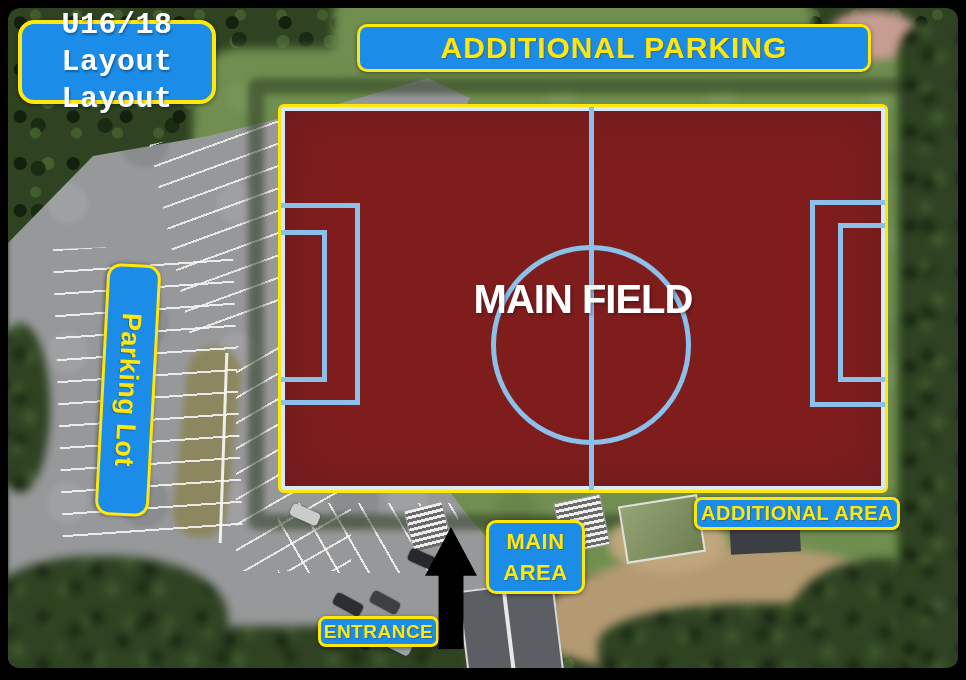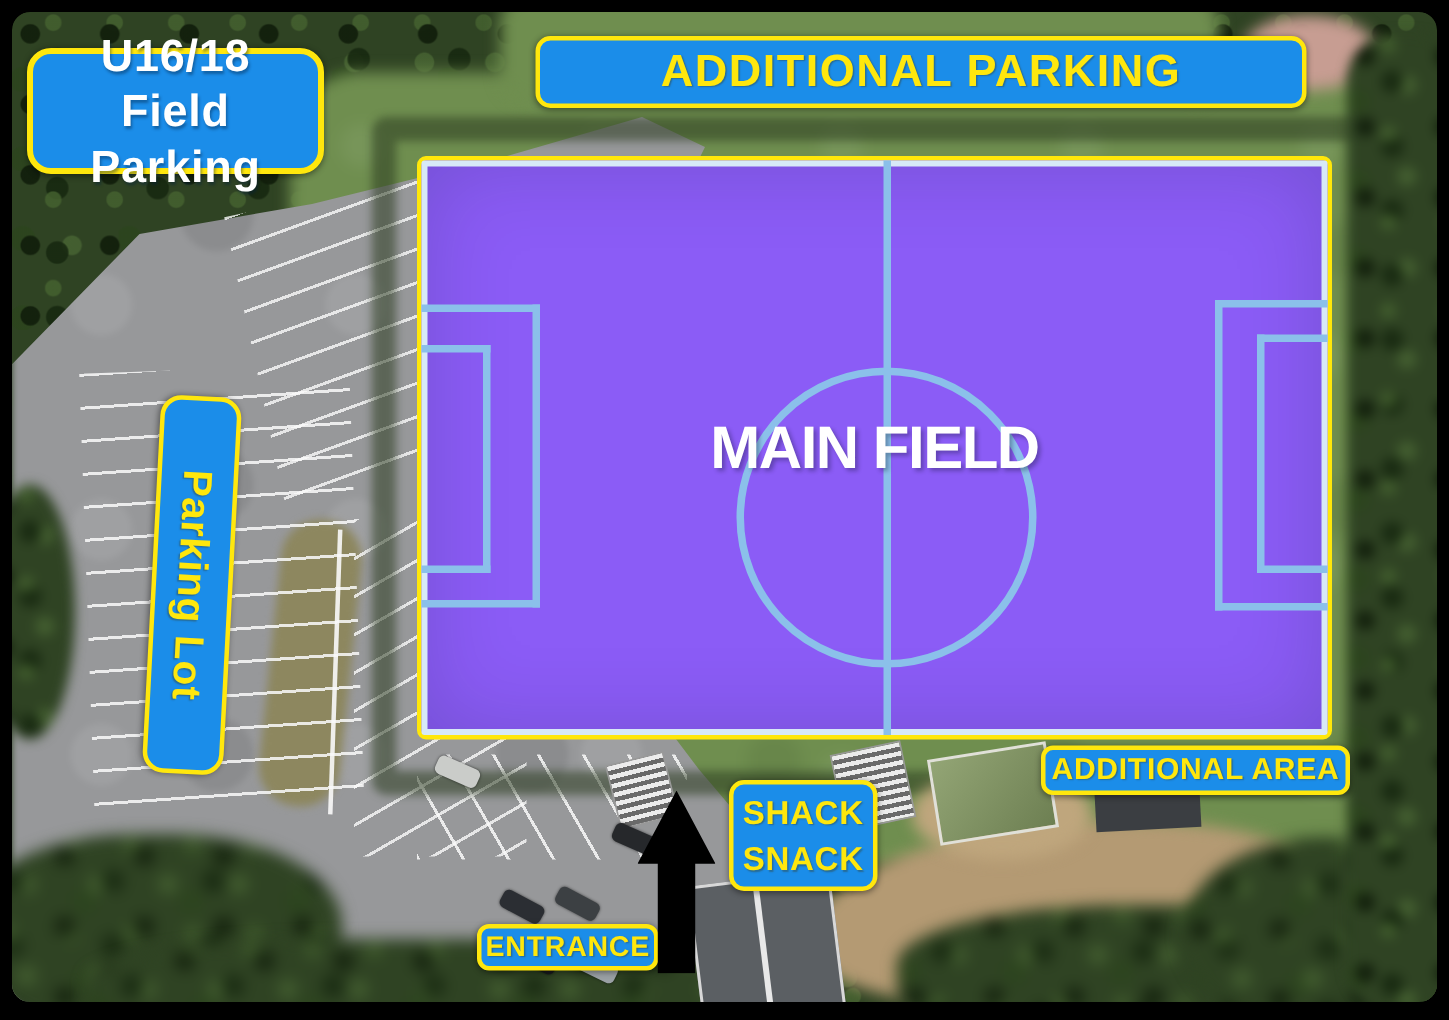--- a/index.html
+++ b/index.html
@@ -65,42 +65,42 @@
   .greenst { left:614px; top:492px; width:80px; height:58px; transform:rotate(-9deg);
     background:linear-gradient(135deg,#93a575,#6d7f52); border:2px solid #e0e0d8; }
   .shed { left:722px; top:507px; width:70px; height:38px; transform:rotate(-3deg);
     background:#3b3e42; border-top:3px solid #8a8a8a; }
   .bldg { left:455px; top:577px; width:96px; height:95px; transform:rotate(-7deg);
     background:#5b5f63; border:2px solid #d8d8d8; }
   .bldg .ridge { position:absolute; left:46%; top:0; bottom:0; width:4px; background:#e8e8e8; }
   .car { width:30px; height:13px; border-radius:4px; box-shadow:0 0 2px rgba(0,0,0,.6); }
 
   
-  .field { left:270px; top:96px; width:610px; height:389px; background:#8b5cf6;
+  .field { left:270px; top:96px; width:610px; height:389px; background:#7f1d1d;
     border:3px solid #ffe70a; border-radius:6px; box-shadow:inset 0 0 60px rgba(0,20,40,.18); }
   .field::before { content:""; position:absolute; inset:0; border:4px solid #d7e9f7; border-radius:2px; }
   .mark { position:absolute; border:5px solid #8bc0ea; background:transparent; }
   .centerline { position:absolute; left:308px; top:0; bottom:0; width:5px; background:#8bc0ea; }
   .circle { left:210px; top:138px; width:200px; height:200px; border-radius:50%; }
   .pen-l  { left:0; top:96px;  width:79px; height:202px; border-left:none; }
   .goal-l { left:0; top:123px; width:46px; height:152px; border-left:none; }
   .pen-r  { right:0; top:93px;  width:75px; height:207px; border-right:none; }
   .goal-r { right:0; top:116px; width:47px; height:159px; border-right:none; }
   .fieldname { position:absolute; left:0; right:0; top:170px; text-align:center;
     font-size:40px; font-weight:900; letter-spacing:-1px; color:#fff;
     text-shadow:2px 2px 3px rgba(0,10,25,.3); }
 
   
   .tag { display:flex; align-items:center; justify-content:center; text-align:center;
     background:#1b8de9; border:3px solid #ffe70d; border-radius:10px; color:#ffe70d;
     font-weight:900; letter-spacing:.5px; box-shadow:0 1px 4px rgba(0,0,0,.45);
     text-shadow:1px 1px 1px rgba(60,45,0,.35); }
-  .title-card { left:10px; top:24px; width:198px; height:84px; flex-direction:column;
+  .title-card { left:10px; top:12px; width:198px; height:84px; flex-direction:column;
     border-width:4px; border-radius:16px; color:#fff; font-size:30px; line-height:37px;
-    text-shadow:1px 2px 2px rgba(0,30,60,.4); }
+    text-shadow:1px 2px 2px rgba(0,30,60,.4);font-family:Liberation Mono, monospace; }
   .addl { left:349px; top:16px; width:514px; height:48px; font-size:30px; letter-spacing:1px; }
   .plot { left:-6px; top:355px; width:252px; height:54px; transform:rotate(93deg);
     font-size:27px; border-radius:14px; }
   .equip { left:686px; top:489px; width:206px; height:33px; font-size:20px; border-radius:8px; }
   .snack { left:478px; top:512px; width:99px; height:74px; flex-direction:column;
     font-size:22px; line-height:31px; }
   .entr { left:310px; top:608px; width:121px; height:31px; font-size:19px; border-radius:8px; }
   .arrow { left:417px; top:519px; width:52px; height:122px; background:#000;
     clip-path:polygon(50% 0%, 100% 40%, 74% 40%, 74% 100%, 26% 100%, 26% 40%, 0% 40%); }
 
@@ -153,26 +153,26 @@
     <div class="mark circle"></div>
     <div class="mark pen-l"></div>
     <div class="mark goal-l"></div>
     <div class="mark pen-r"></div>
     <div class="mark goal-r"></div>
     <div class="fieldname">MAIN FIELD</div>
   </div>
 
   <div class="tag title-card">
     <span>U16/18</span>
-    <span>Field Parking</span>
+    <span>Layout Layout</span>
   </div>
   <div class="tag addl">ADDITIONAL PARKING</div>
   <div class="tag plot">Parking Lot</div>
   <div class="tag equip">ADDITIONAL AREA</div>
   <div class="tag snack">
-    <span>SHACK</span>
-    <span>SNACK</span>
+    <span>MAIN</span>
+    <span>AREA</span>
   </div>
   <div class="tag entr">ENTRANCE</div>
   <div class="arrow"></div>
 </div>
 
 <div class="frame"></div>
 
 </body></html>

